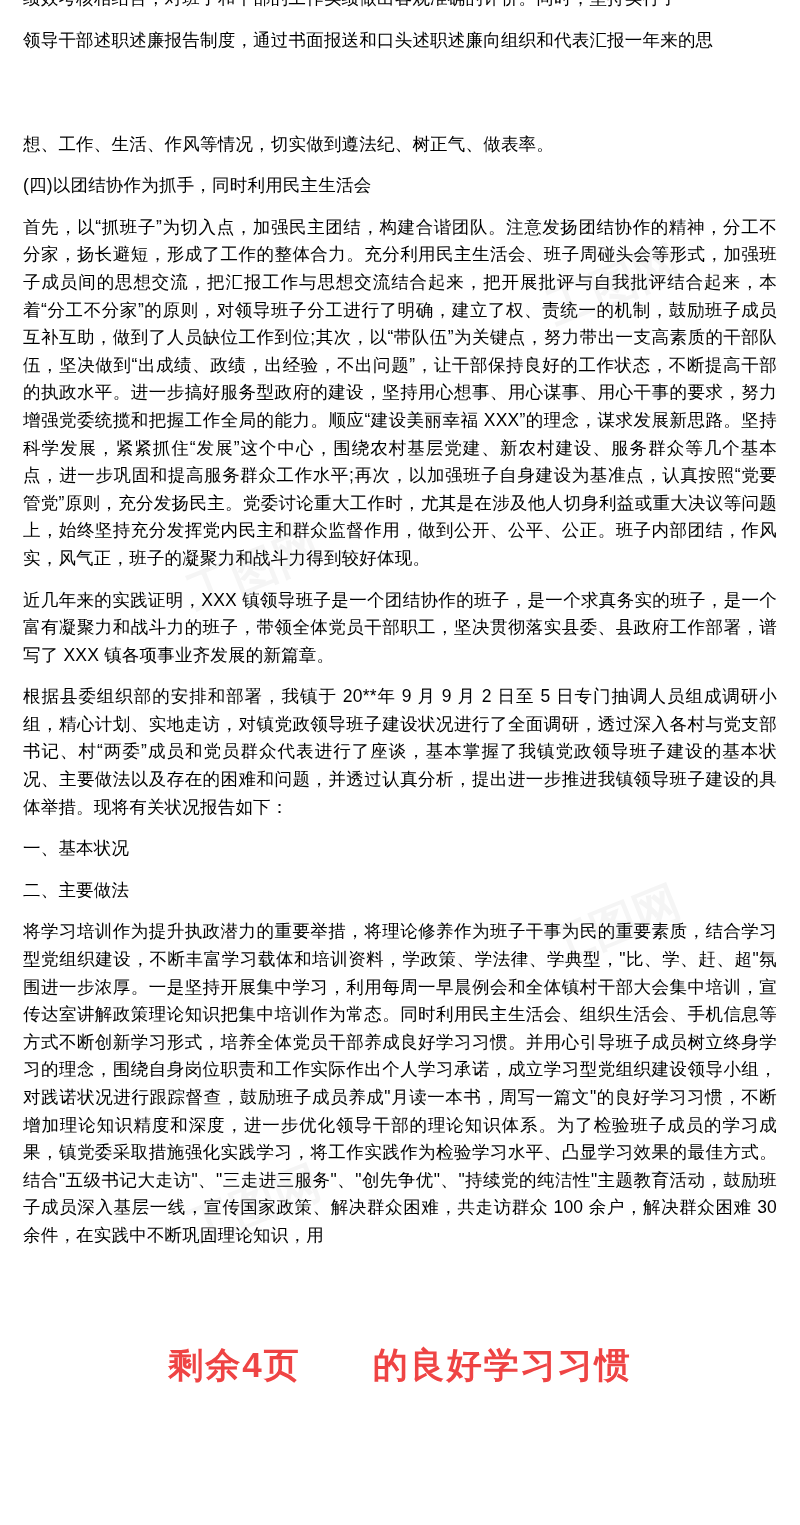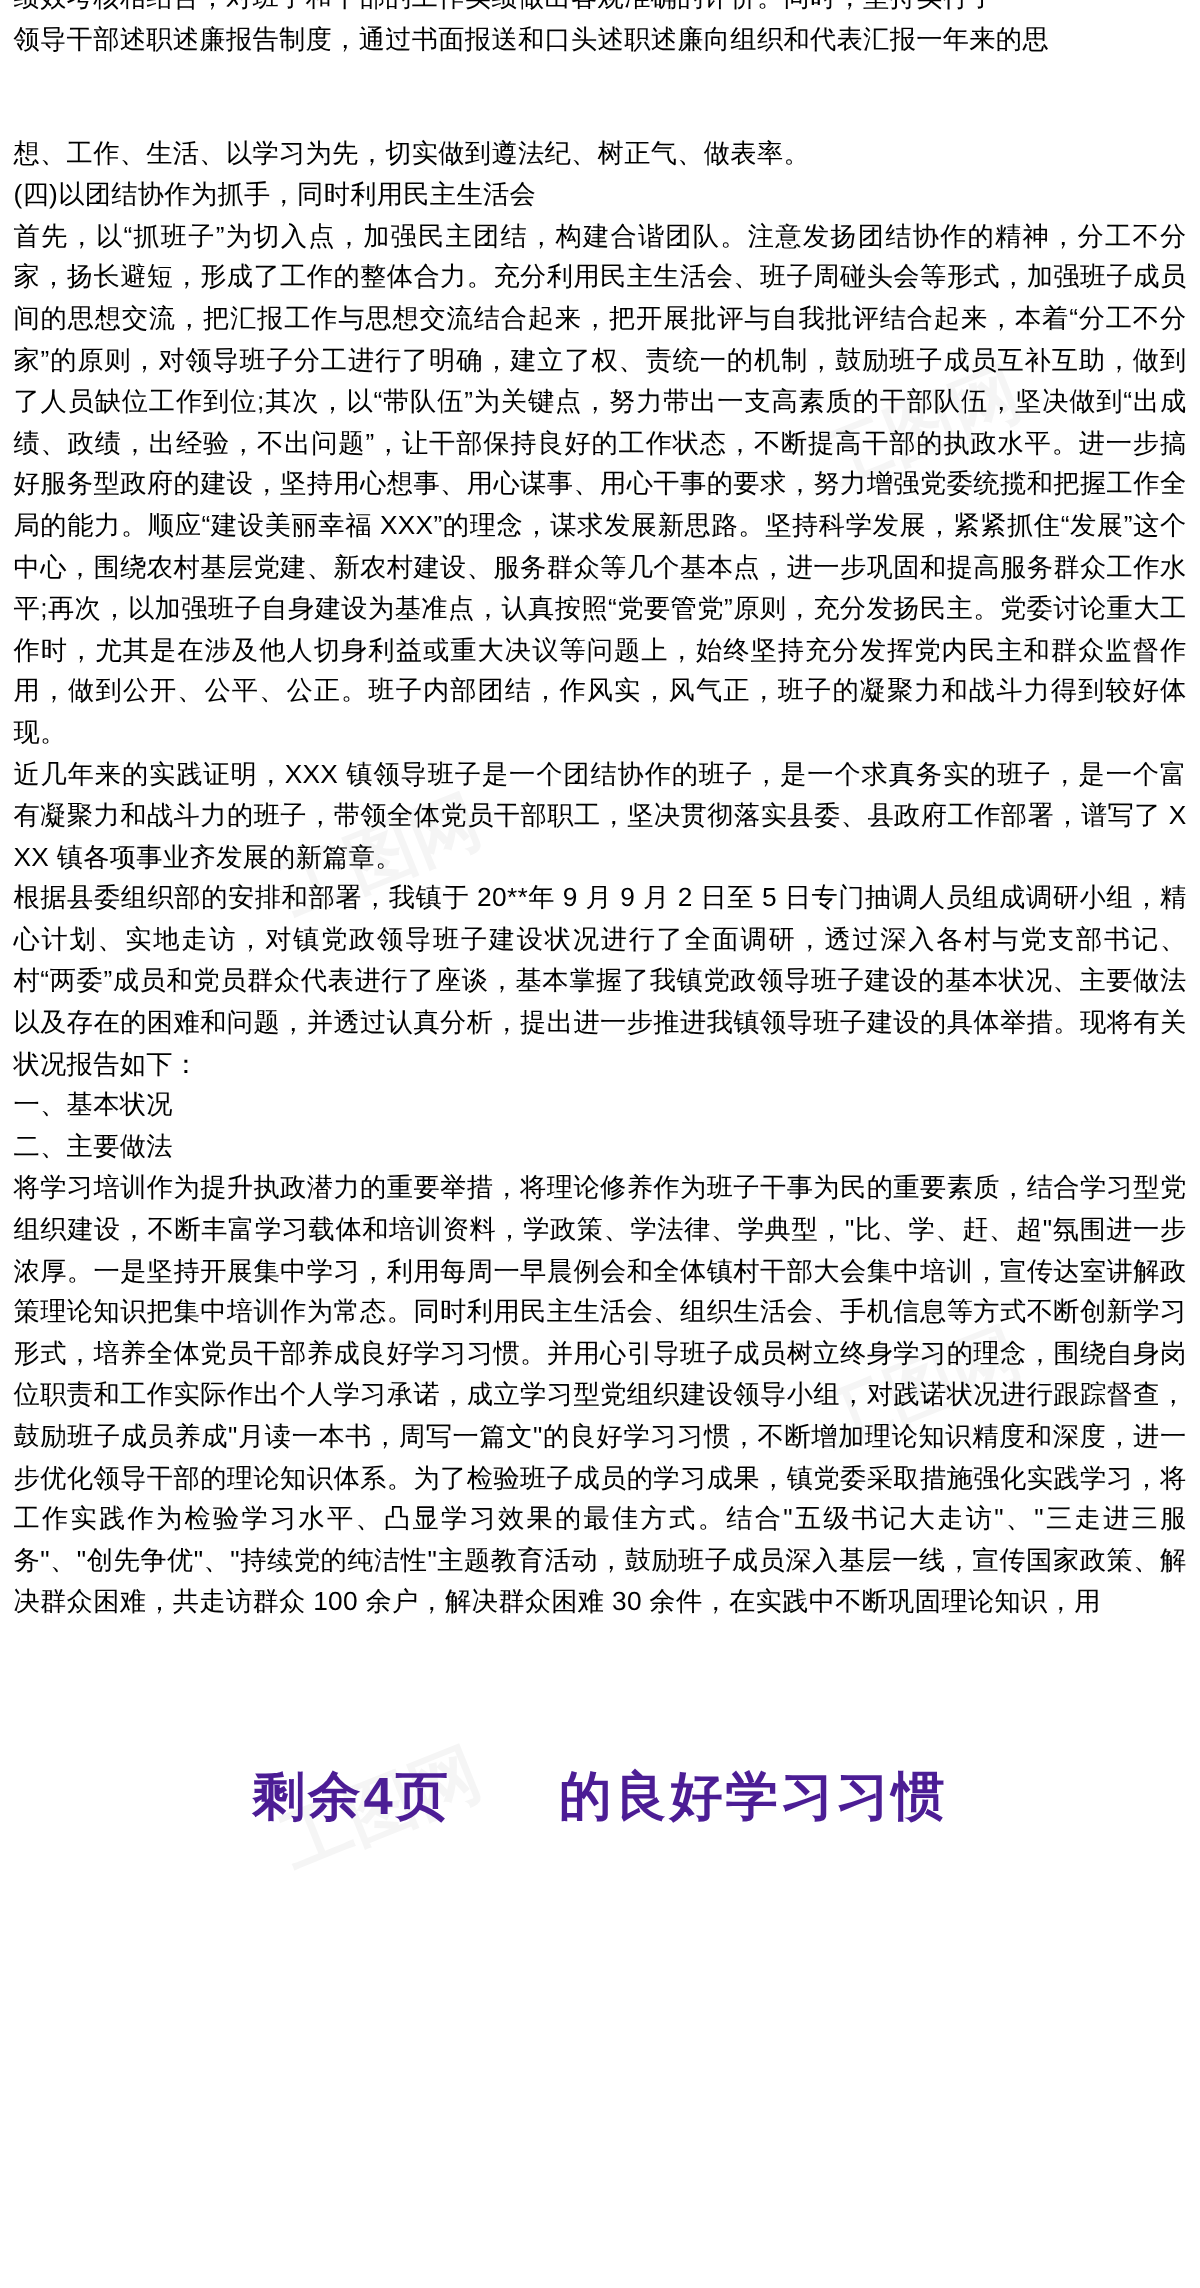--- a/index.html
+++ b/index.html
@@ -12,21 +12,21 @@
     width: 800px;
     height: 1525px;
     box-sizing: border-box;
     padding: 0 9px;
     overflow: hidden;
     background: #ffffff;
     font-family: "Liberation Sans", "DejaVu Sans", sans-serif;
     color: #000000;
   }
   .para {
-    margin: 0;
+    margin: 14px;
     font-size: 17.5px;
     line-height: 27.6px;
     text-align: justify;
     text-justify: inter-ideograph;
     letter-spacing: 0.2px;
     word-break: break-all;
   }
   .heading {
     font-weight: 400;
   }
@@ -40,21 +40,21 @@
   .page-gap {
     height: 48px;
   }
   .preview-footer {
     margin-top: 92px;
     display: flex;
     justify-content: center;
     gap: 72px;
     font-size: 35px;
     font-weight: 700;
-    color: #4c1d95;
+    color: #ef4444;
     letter-spacing: 2px;
   }
   .watermark-layer {
     position: absolute;
     inset: 0;
     pointer-events: none;
     z-index: 1;
   }
   .watermark {
     position: absolute;
@@ -89,21 +89,21 @@
   <div class="content">
 
     <div class="clip-top">
       <p class="para">绩效考核相结合，对班子和干部的工作实绩做出客观准确的评价。同时，坚持实行了</p>
     </div>
 
     <p class="para">领导干部述职述廉报告制度，通过书面报送和口头述职述廉向组织和代表汇报一年来的思</p>
 
     <div class="page-gap"></div>
 
-    <p class="para">想、工作、生活、以学习为先，切实做到遵法纪、树正气、做表率。</p>
+    <p class="para">想、工作、生活、作风等情况，切实做到遵法纪、树正气、做表率。</p>
 
     <p class="para">(四)以团结协作为抓手，同时利用民主生活会</p>
 
     <p class="para">首先，以“抓班子”为切入点，加强民主团结，构建合谐团队。注意发扬团结协作的精神，分工不分家，扬长避短，形成了工作的整体合力。充分利用民主生活会、班子周碰头会等形式，加强班子成员间的思想交流，把汇报工作与思想交流结合起来，把开展批评与自我批评结合起来，本着“分工不分家”的原则，对领导班子分工进行了明确，建立了权、责统一的机制，鼓励班子成员互补互助，做到了人员缺位工作到位;其次，以“带队伍”为关键点，努力带出一支高素质的干部队伍，坚决做到“出成绩、政绩，出经验，不出问题”，让干部保持良好的工作状态，不断提高干部的执政水平。进一步搞好服务型政府的建设，坚持用心想事、用心谋事、用心干事的要求，努力增强党委统揽和把握工作全局的能力。顺应“建设美丽幸福 XXX”的理念，谋求发展新思路。坚持科学发展，紧紧抓住“发展”这个中心，围绕农村基层党建、新农村建设、服务群众等几个基本点，进一步巩固和提高服务群众工作水平;再次，以加强班子自身建设为基准点，认真按照“党要管党”原则，充分发扬民主。党委讨论重大工作时，尤其是在涉及他人切身利益或重大决议等问题上，始终坚持充分发挥党内民主和群众监督作用，做到公开、公平、公正。班子内部团结，作风实，风气正，班子的凝聚力和战斗力得到较好体现。</p>
 
     <p class="para">近几年来的实践证明，XXX 镇领导班子是一个团结协作的班子，是一个求真务实的班子，是一个富有凝聚力和战斗力的班子，带领全体党员干部职工，坚决贯彻落实县委、县政府工作部署，谱写了 XXX 镇各项事业齐发展的新篇章。</p>
 
     <p class="para">根据县委组织部的安排和部署，我镇于 20**年 9 月 9 月 2 日至 5 日专门抽调人员组成调研小组，精心计划、实地走访，对镇党政领导班子建设状况进行了全面调研，透过深入各村与党支部书记、村“两委”成员和党员群众代表进行了座谈，基本掌握了我镇党政领导班子建设的基本状况、主要做法以及存在的困难和问题，并透过认真分析，提出进一步推进我镇领导班子建设的具体举措。现将有关状况报告如下：</p>
 
     <p class="para heading">一、基本状况</p>

